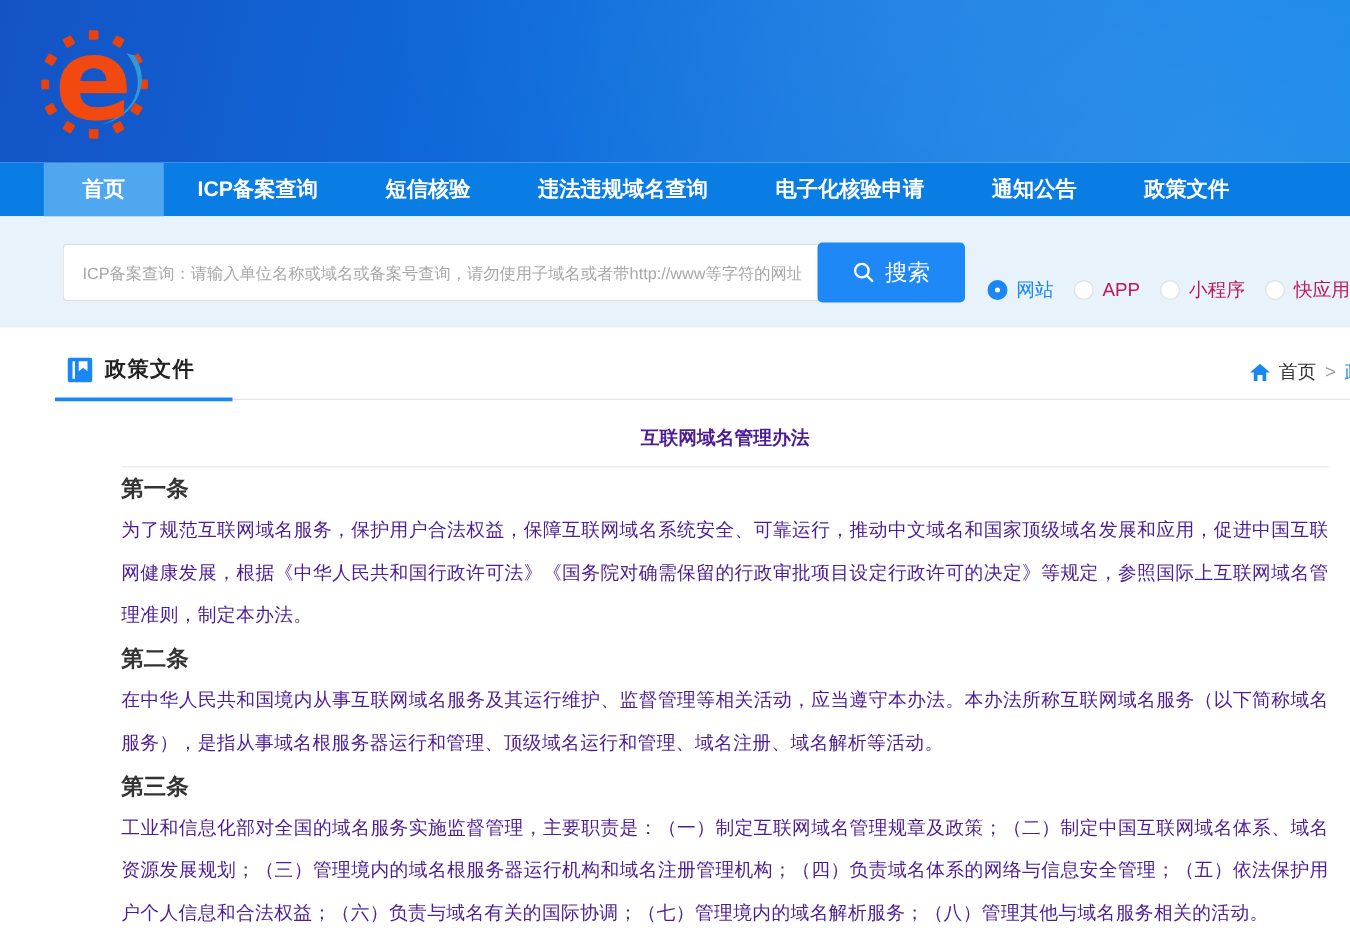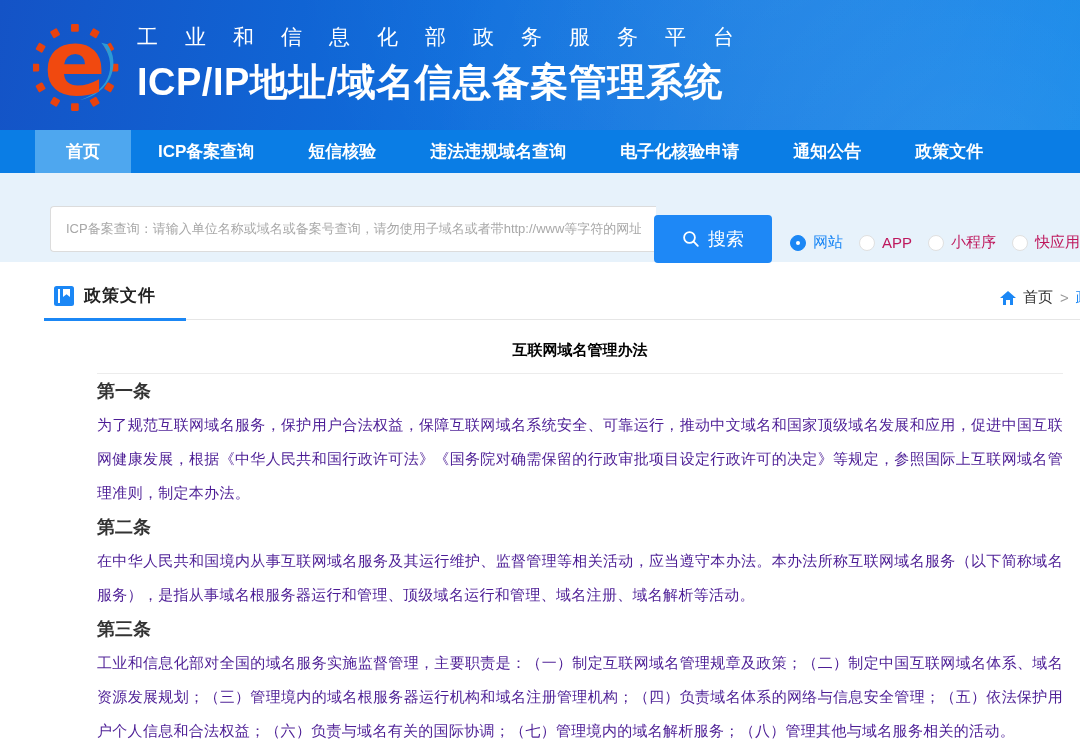--- a/index.html
+++ b/index.html
@@ -40,21 +40,21 @@
   .search-row { display:flex; align-items:center; }
   .search-input {
     width:651px; height:46px; border:1px solid #dcdcdc; border-right:none;
     border-radius:4px 0 0 4px; padding:0 15px; font-size:13px; color:#333; outline:none;
     font-family:inherit; background:#fff;
   }
   .search-input::placeholder { color:#a8a8a8; }
   .search-button {
     width:126px; height:48px; background:#1e88f6; border:none; border-radius:4px;
     margin-left:-2px; color:#fff; font-size:18px; display:flex; align-items:center;
-    justify-content:center; gap:8px; cursor:pointer; font-family:inherit;margin-top:21px;
+    justify-content:center; gap:8px; cursor:pointer; font-family:inherit;
   }
   .radio-group { display:flex; align-items:center; gap:16px; margin-left:18px; position:relative; top:14px; white-space:nowrap; }
   .radio { display:flex; align-items:center; gap:7px; cursor:pointer; font-size:15px; color:#be185d; }
   .rdot { width:16px; height:16px; border-radius:50%; background:#fff; border:1px solid #e0e0e0; position:relative; flex:0 0 auto; }
   .radio.selected { color:#1b87f5; }
   .radio.selected .rdot { background:#1b87f5; border-color:#1b87f5; }
   .radio.selected .rdot::after {
     content:""; position:absolute; left:5px; top:5px; width:4px; height:4px;
     border-radius:50%; background:#fff;
   }
@@ -73,21 +73,21 @@
   .breadcrumb {
     position:absolute; left:956px; bottom:12px; display:flex; align-items:center;
     gap:7px; font-size:15px; white-space:nowrap;
   }
   .breadcrumb a { text-decoration:none; cursor:pointer; }
   .crumb-home { color:#333; }
   .crumb-sep { color:#999; }
   .crumb-current { color:#1b87f5; }
 
   .article { margin:0 17px 0 97px; width:966px; }
-  .article-title { margin:21px 0 13px; text-align:center; font-size:15px; font-weight:bold; color:#000000; }
+  .article-title { margin:21px 0 13px; text-align:center; font-size:15px; font-weight:bold; color:#4c1d95; }
   .title-divider { border-top:1px solid #ececec; }
   .chapter { margin:37px 0 0; font-size:20px; font-weight:bold; color:#1a1a1a; letter-spacing:1px; }
   .clause h4 { margin:5px 0 5px; font-size:18px; font-weight:bold; color:#333; }
   .clause p { margin:0; font-size:15px; color:#4c1d95; line-height:34px; text-align:justify; letter-spacing:0.3px; }
 </style>
 </head>
 <body>
 
 <header class="site-header">
   <div class="logo">
@@ -103,24 +103,20 @@
         <rect x="49" y="6" width="10" height="10" rx="1.5" transform="rotate(210 54 62)"></rect>
         <rect x="49" y="6" width="10" height="10" rx="1.5" transform="rotate(240 54 62)"></rect>
         <rect x="49" y="6" width="10" height="10" rx="1.5" transform="rotate(270 54 62)"></rect>
         <rect x="49" y="6" width="10" height="10" rx="1.5" transform="rotate(300 54 62)"></rect>
         <rect x="49" y="6" width="10" height="10" rx="1.5" transform="rotate(330 54 62)"></rect>
       </g>
       <path d="M88 30 C108 54 104 90 60 104 C100 96 114 58 96 32 Z" fill="#2b9ad6"></path>
       <text x="54" y="98" text-anchor="middle" font-size="118" font-weight="bold" font-family="DejaVu Sans, sans-serif" fill="#f1490f">e</text>
     </svg>
   </div>
-  <div class="titles">
-    <div class="platform-name">工业和信息化部政务服务平台</div>
-    <h1 class="system-title">ICP/IP地址/域名信息备案管理系统</h1>
-  </div>
 </header>
 
 <nav class="main-nav">
   <a class="nav-item active">首页</a>
   <a class="nav-item">ICP备案查询</a>
   <a class="nav-item">短信核验</a>
   <a class="nav-item">违法违规域名查询</a>
   <a class="nav-item">电子化核验申请</a>
   <a class="nav-item">通知公告</a>
   <a class="nav-item">政策文件</a>

